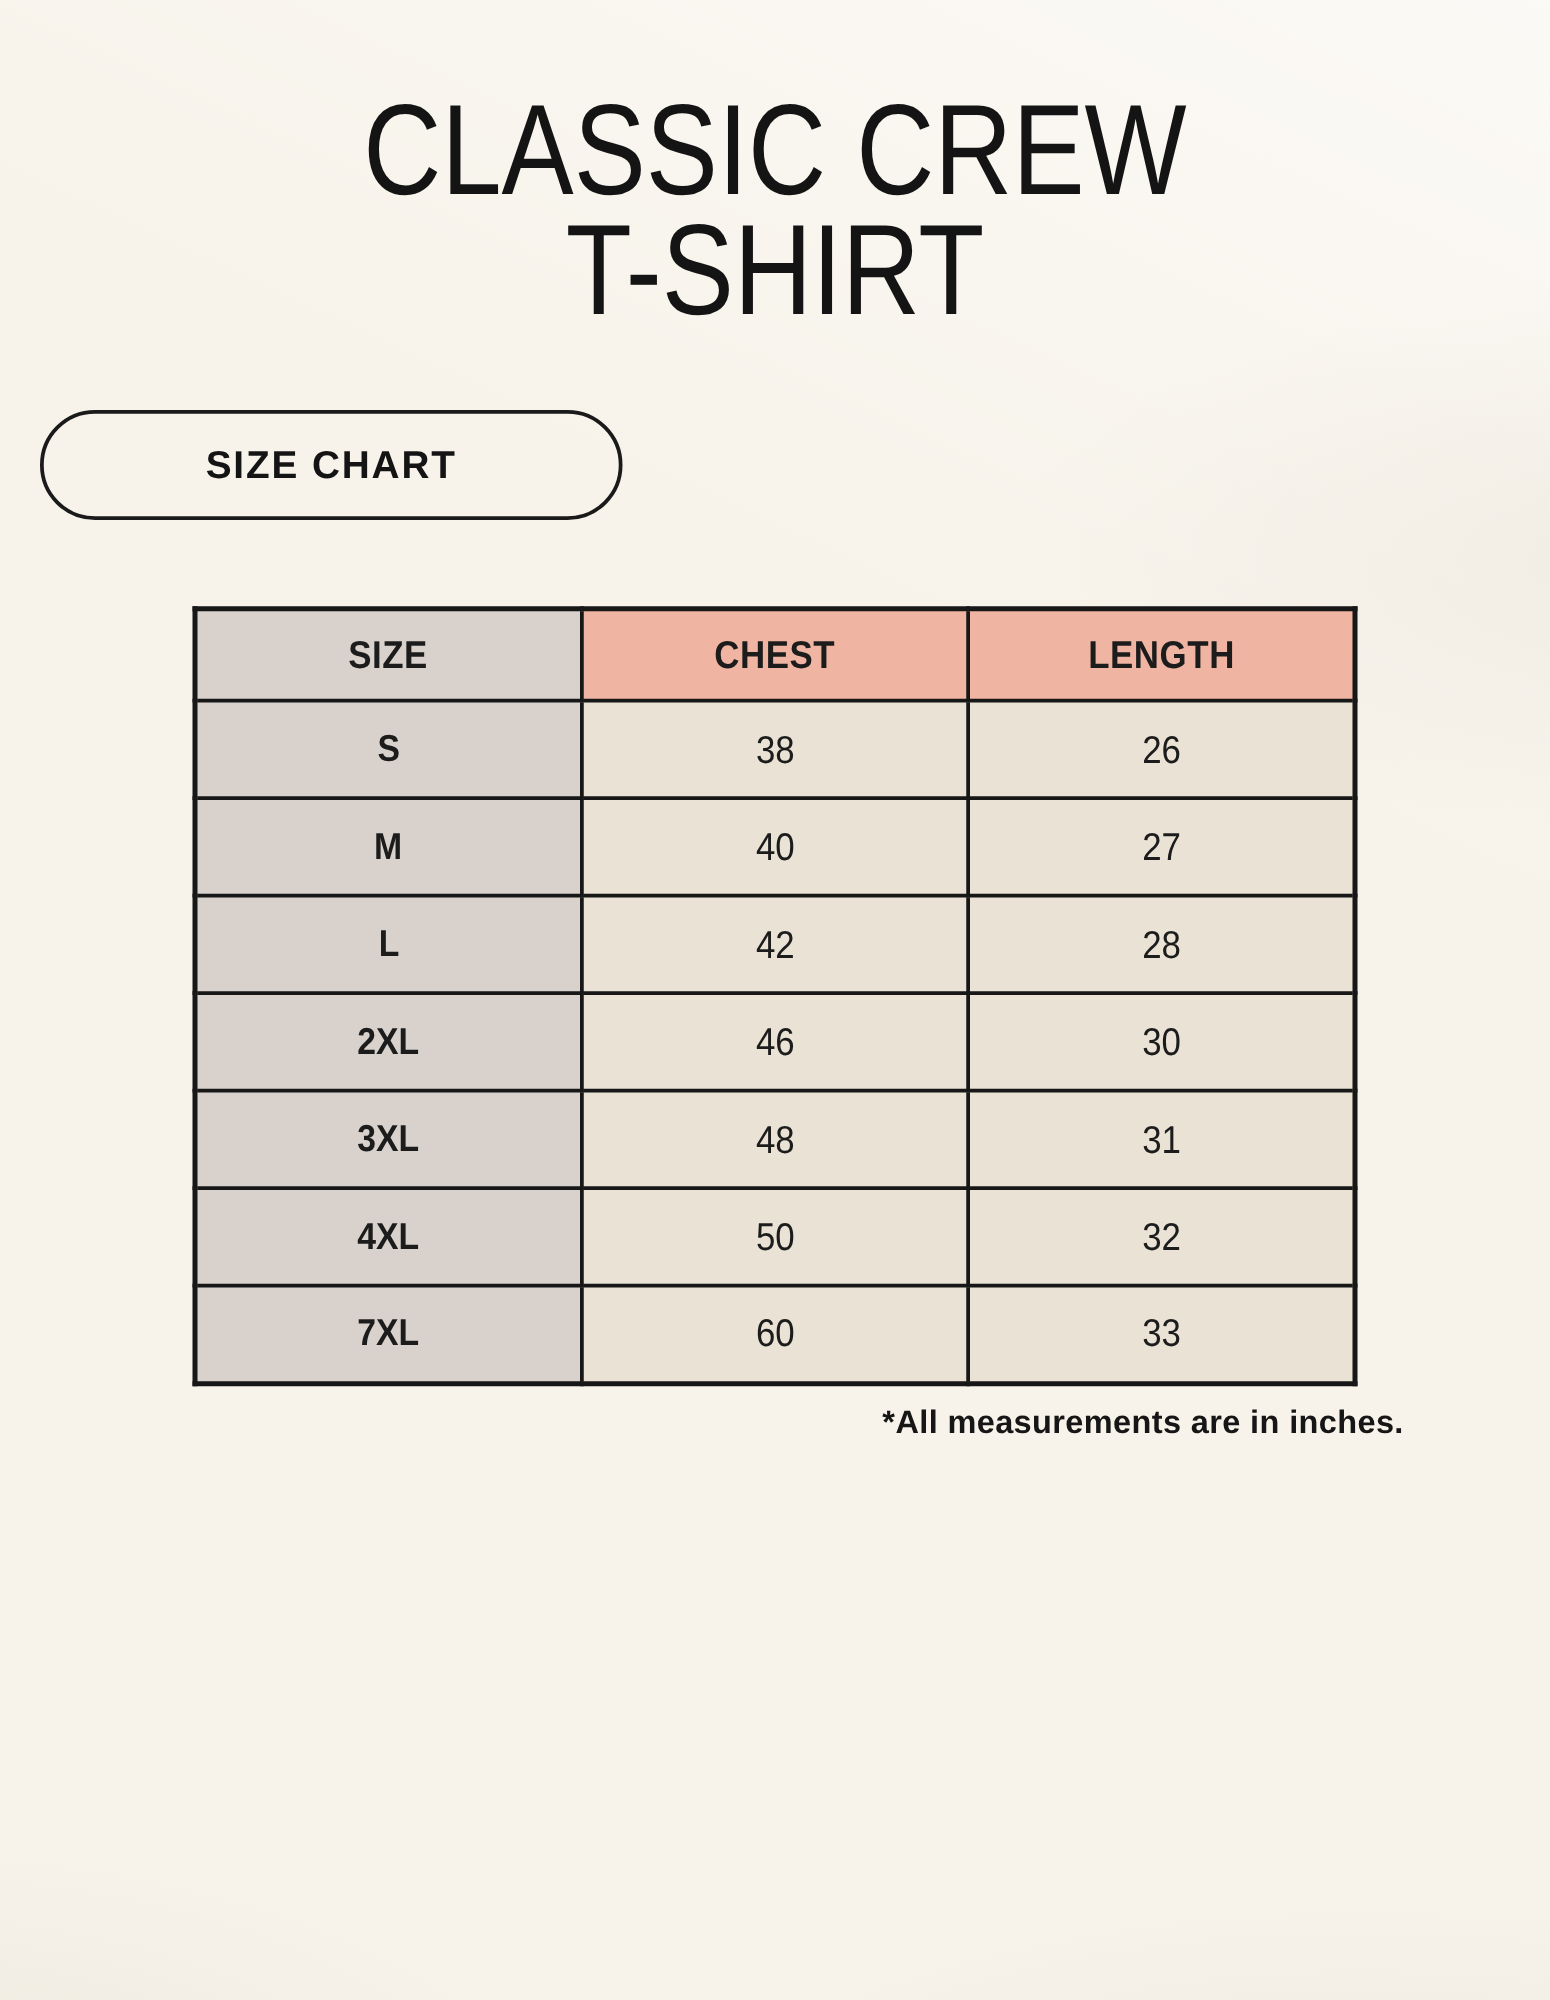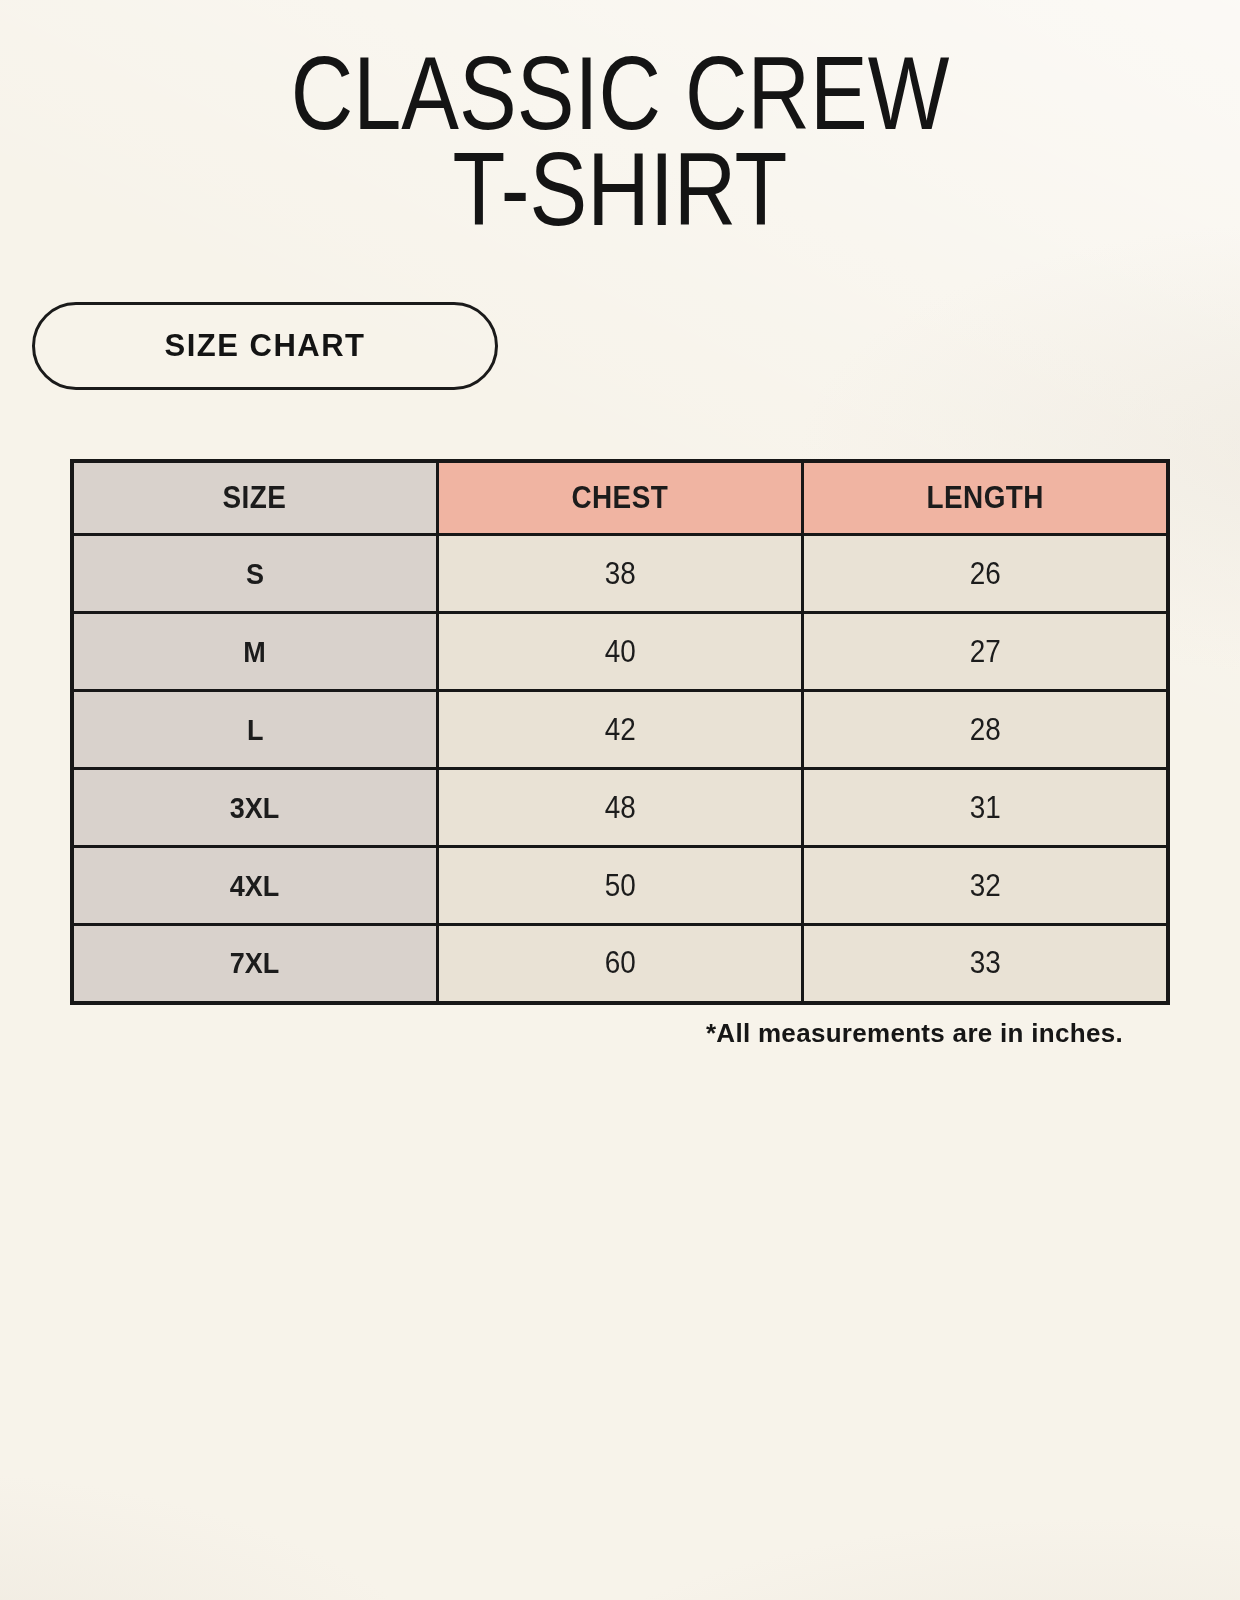--- a/index.html
+++ b/index.html
@@ -19,21 +19,21 @@
     background:
       radial-gradient(1100px 520px at 88% 115%, rgba(221,214,201,0.55), rgba(221,214,201,0) 62%),
       radial-gradient(950px 430px at -8% 108%, rgba(226,219,207,0.50), rgba(226,219,207,0) 60%),
       radial-gradient(900px 380px at 108% 28%, rgba(231,225,214,0.45), rgba(231,225,214,0) 60%),
       linear-gradient(205deg, rgba(255,255,255,0.55), rgba(255,255,255,0) 35%),
       #f7f3ea;
   }
 
   
   .title {
-    padding-top: 46px;
+    padding-top: 72px;
     text-align: center;
     font-weight: 400;
     color: #141414;
   }
   .title-line {
     display: block;
     font-size: 103px;
     line-height: 0.93;
     letter-spacing: 0px;
     transform: scaleX(0.84);
@@ -59,21 +59,21 @@
     justify-content: center;
     font-size: 31px;
     font-weight: 700;
     letter-spacing: 1.5px;
     color: #141414;
   }
 
   
   .table-wrap {
     margin: 69px auto 0 auto;
-    width: 1100px;
+    width: 932px;
   }
   table.size-table {
     width: 100%;
     border-collapse: collapse;
     border: 4px solid #171717;
     table-layout: fixed;
   }
   table.size-table th,
   table.size-table td {
     border: 3px solid #171717;
@@ -142,20 +142,25 @@
           <td class="col-size-bg"><span class="cond size-text">M</span></td>
           <td class="cell-bg"><span class="cond num-text">40</span></td>
           <td class="cell-bg"><span class="cond num-text">27</span></td>
         </tr>
         <tr>
           <td class="col-size-bg"><span class="cond size-text">L</span></td>
           <td class="cell-bg"><span class="cond num-text">42</span></td>
           <td class="cell-bg"><span class="cond num-text">28</span></td>
         </tr>
         <tr>
+          <td class="col-size-bg"><span class="cond size-text">2XL</span></td>
+          <td class="cell-bg"><span class="cond num-text">46</span></td>
+          <td class="cell-bg"><span class="cond num-text">30</span></td>
+        </tr>
+        <tr>
           <td class="col-size-bg"><span class="cond size-text">3XL</span></td>
           <td class="cell-bg"><span class="cond num-text">48</span></td>
           <td class="cell-bg"><span class="cond num-text">31</span></td>
         </tr>
         <tr>
           <td class="col-size-bg"><span class="cond size-text">4XL</span></td>
           <td class="cell-bg"><span class="cond num-text">50</span></td>
           <td class="cell-bg"><span class="cond num-text">32</span></td>
         </tr>
         <tr>

